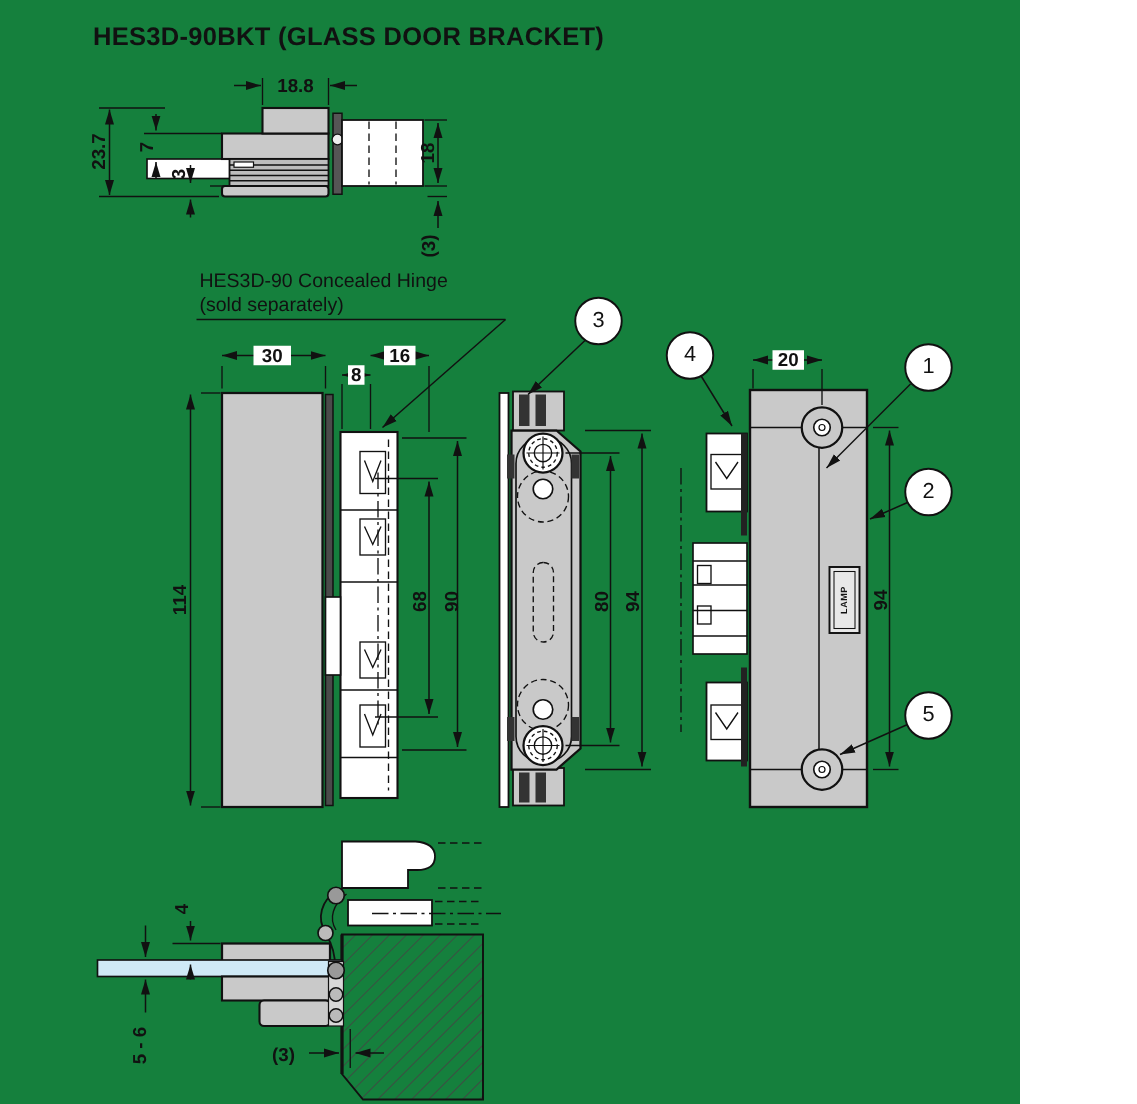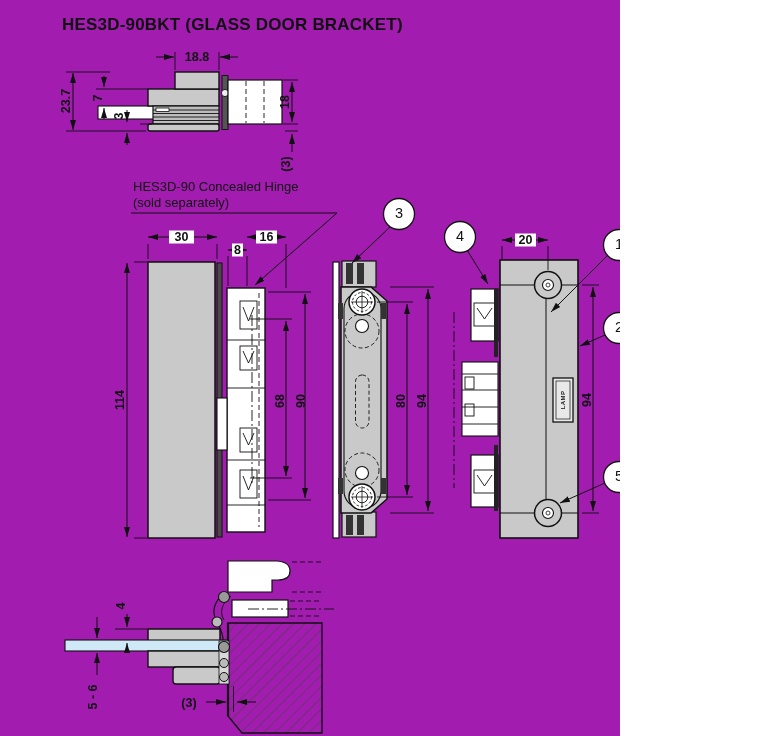--- a/index.html
+++ b/index.html
@@ -1,16 +1,16 @@
 <!DOCTYPE html>
 <html><head>
 <meta charset="utf-8">
 <style>
   html,body{margin:0;padding:0;background:#ffffff;}
-  .stage{width:620px;height:736px;position:relative;background:#a21caf;overflow:hidden;}
+  .stage{width:680px;height:736px;position:relative;background:#15803d;overflow:hidden;}
   svg{display:block;}
   text{font-family:"Liberation Sans","DejaVu Sans",sans-serif;fill:#111;}
   .title{font-size:17px;font-weight:bold;letter-spacing:.2px;}
   .dim{font-size:12.5px;font-weight:bold;}
   .note{font-size:13px;}
   .callout{font-size:14.5px;}
   .badge{font-size:6px;font-weight:bold;letter-spacing:.4px;}
   .ln{stroke:#111;stroke-width:1;fill:none;}
   .ext{stroke:#111;stroke-width:.9;fill:none;}
   .outline{stroke:#111;stroke-width:1.4;fill:#fff;}

